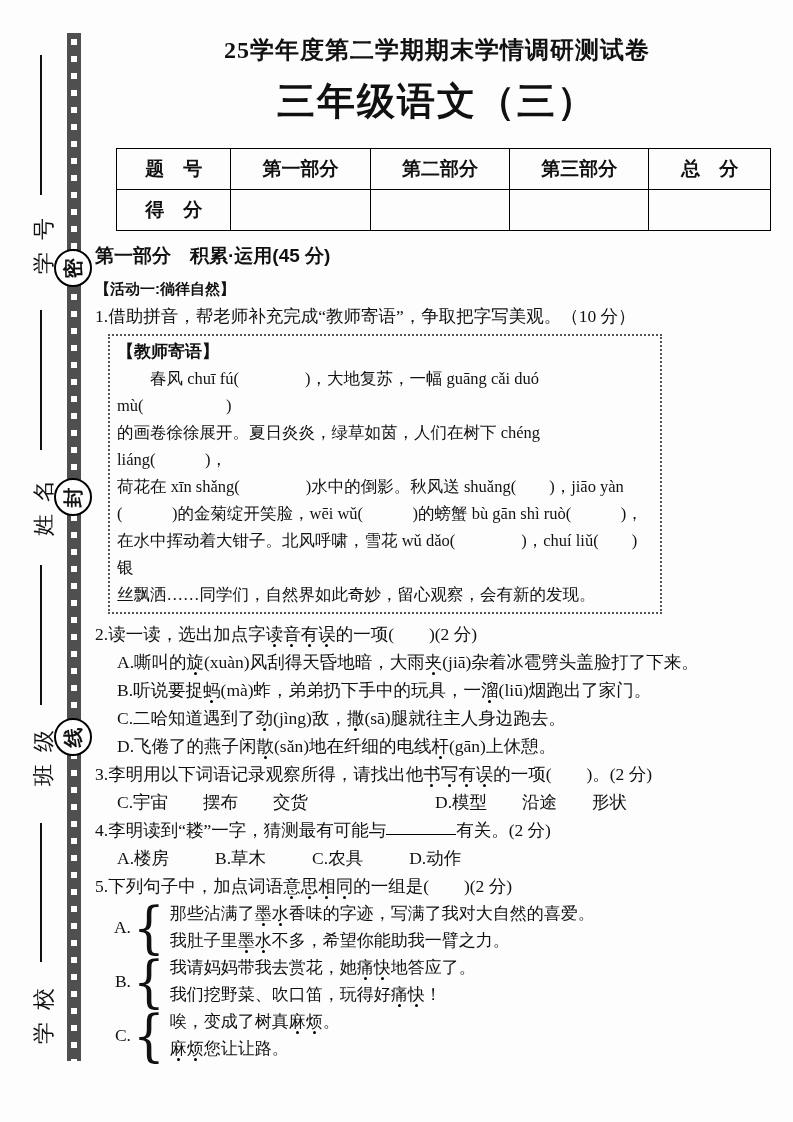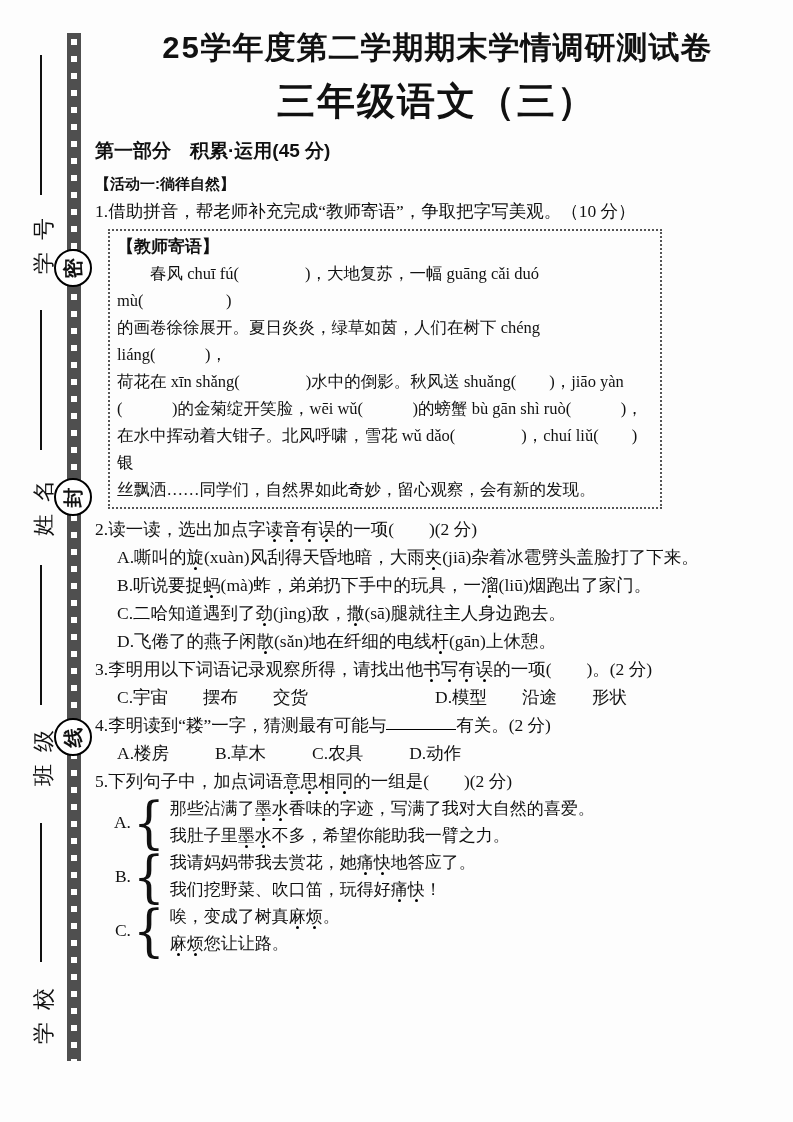--- a/index.html
+++ b/index.html
@@ -22,22 +22,22 @@
   }
   .seal-circle span{display:block; font-size:20px; font-weight:bold; transform:rotate(-90deg);}
   .fill-line{position:absolute; left:40px; width:2px; background:#111;}
   .v-label{
     position:absolute; left:-4px; width:92px; height:26px; text-align:center;
     font-size:22px; letter-spacing:0.55em; transform:rotate(-90deg);
   }
   
   .main{position:absolute; left:95px; top:0; width:684px; padding-top:30px;}
   .doc-title{
-    text-align:center; font-family:Liberation Mono, monospace;
-    font-weight:900; font-size:31px; line-height:40px; letter-spacing:1px;
+    text-align:center; font-family:Liberation Serif, serif;
+    font-weight:900; font-size:24px; line-height:40px; letter-spacing:1px;
   }
   .doc-subtitle{
     text-align:center; font-weight:900; font-size:38px; line-height:50px; margin-top:6px;
     letter-spacing:2px;
   }
   .doc-meta{text-align:center; font-size:20px; line-height:28px; margin-top:8px; letter-spacing:1px;}
   
   table.score{
     width:655px; margin:22px 0 0 21px; border-collapse:collapse;
     font-family:"Liberation Sans","DejaVu Sans",sans-serif; font-size:19px; font-weight:700;
@@ -110,20 +110,45 @@
   </div>
   <div class="seal-circle" style="top:718px;">
     <span>线</span>
   </div>
 
   <div class="main">
 
     <div class="doc-title">25学年度第二学期期末学情调研测试卷</div>
     <div class="doc-subtitle">三年级语文（三）</div>
 
+    <table class="score">
+      <colgroup>
+          <col class="c0">
+          <col class="c1">
+          <col class="c2">
+          <col class="c3">
+          <col class="c4">
+        </colgroup>
+      <tbody>
+          <tr>
+        <th>题　号</th>
+        <th>第一部分</th>
+        <th>第二部分</th>
+        <th>第三部分</th>
+        <th>总　分</th>
+      </tr>
+      <tr>
+        <td>得　分</td>
+        <td></td>
+        <td></td>
+        <td></td>
+        <td></td>
+      </tr>
+    </tbody>
+      </table>
 
     <div class="part-heading">第一部分　积累·运用(45 分)</div>
     <div class="activity">【活动一:徜徉自然】</div>
 
     <div class="qline">1.借助拼音，帮老师补充完成“教师寄语”，争取把字写美观。（10 分）</div>
 
     <div class="msg-box">
       <div class="msg-title">【教师寄语】</div>
       <div>　　春风 chuī fú(　　　　)，大地复苏，一幅 guāng cǎi duó mù(　　　　　)</div>
       <div>的画卷徐徐展开。夏日炎炎，绿草如茵，人们在树下 chéng liáng(　　　)，</div>

